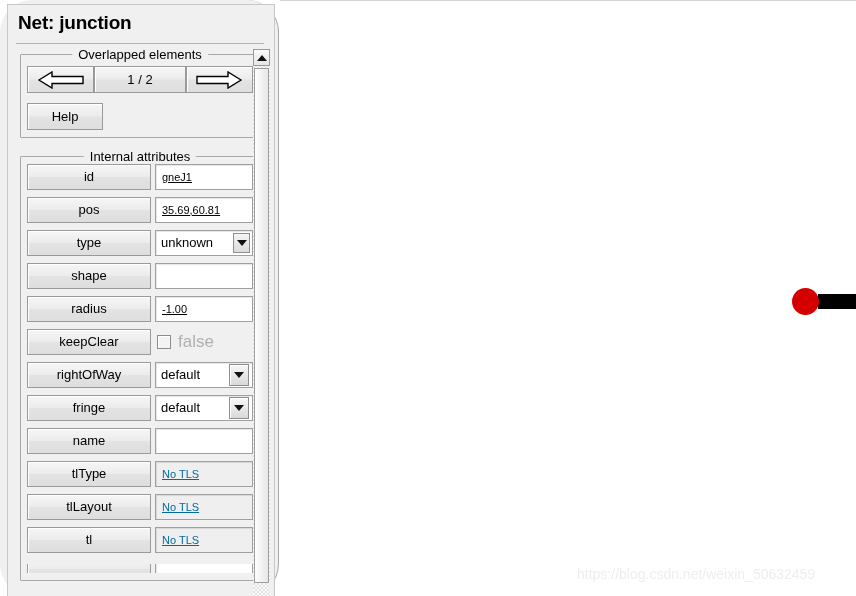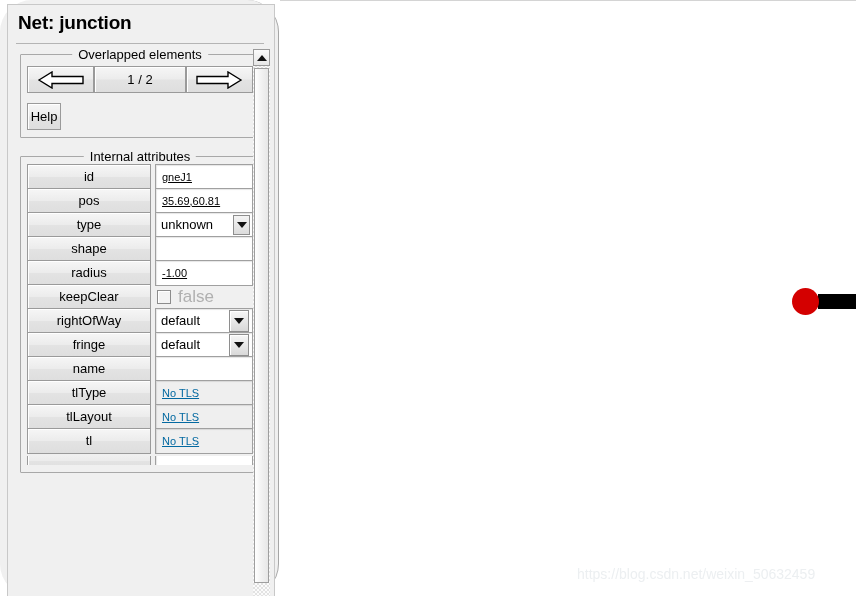--- a/index.html
+++ b/index.html
@@ -124,31 +124,31 @@
     height: 27px;
   }
   .nav-count {
     width: 94px;
     height: 27px;
   }
   .arrow-svg { display: block; }
 
   .help-row { margin-top: 3px; }
   .help-btn {
-    width: 34px;
+    width: 76px;
     height: 27px;
     justify-content: center;
   }
 
   
   .attr-row {
     display: flex;
     align-items: center;
     height: 17px;
-    margin-bottom: 7px;
+    margin-bottom: 16px;
   }
   .attr-row:last-child { margin-bottom: 0; }
 
   .attr-label {
     width: 124px;
     height: 26px;
     flex: 0 0 124px;
   }
 
   .attr-value {

